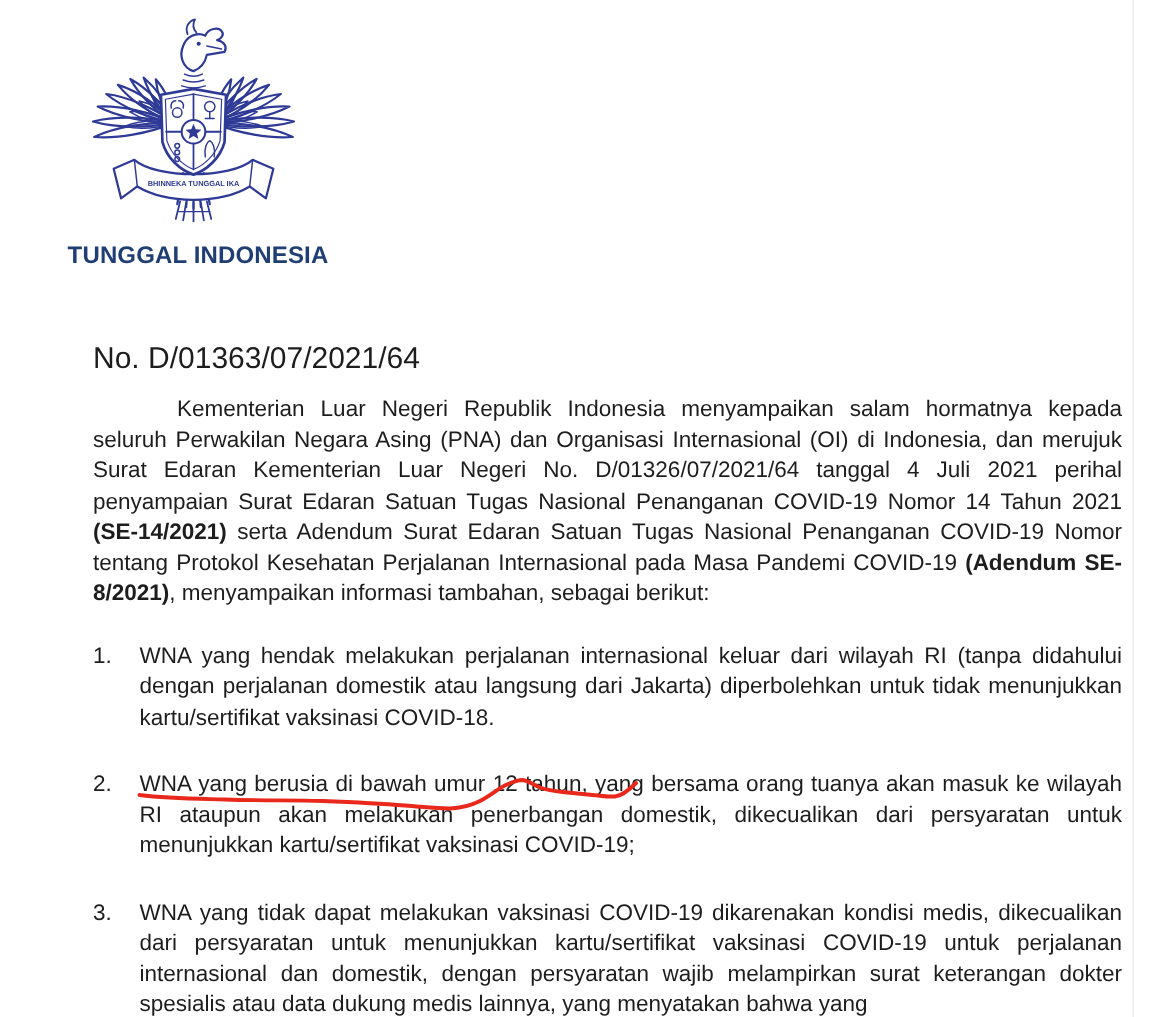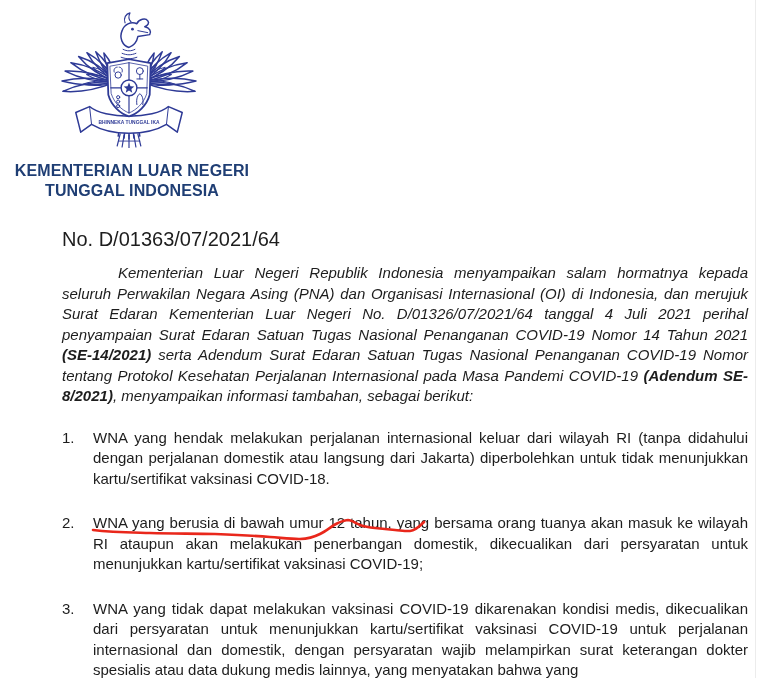--- a/index.html
+++ b/index.html
@@ -40,21 +40,21 @@
   }
   .letter-body {
     position: absolute;
     left: 62px;
     top: 263px;
     width: 686px;
     font-size: 15px;
     line-height: 20.5px;
     text-align: justify;
   }
-  .intro { margin: 0 0 21px 0; text-indent: 56px; font-style: italic; }
+  .intro { margin: 0 0 21px 0; text-indent: 56px; }
   .intro b { font-weight: bold; }
   .items { list-style: none; margin: 8px 0 0 0; padding: 0; }
   .item { display: flex; margin-bottom: 24px; }
   .item-num { width: 31px; flex: none; }
   .item-text { flex: 1; text-align: justify; position: relative; }
   .red-underline {
     position: absolute;
     left: -3px;
     top: 0;
     width: 340px;
@@ -157,21 +157,20 @@
         <path d="M78,101 C77,95 79,91 81,90 C83,91 85,95 84,101" stroke-width="1"></path>
       </g>
     </g>
 
     <path fill="#2e3a96" stroke="none" d="M70,78.6 L71.5,82.3 L75.4,82.6 L72.4,85.1 L73.3,88.9 L70,86.8 L66.7,88.9 L67.6,85.1 L64.6,82.6 L68.5,82.3 Z"></path>
     <circle cx="73.5" cy="24.5" r="1.4" fill="#2e3a96" stroke="none"></circle>
     <text x="70" y="120.5" text-anchor="middle" font-size="5" font-weight="bold" fill="#2e3a96">BHINNEKA TUNGGAL IKA</text>
   </svg>
 
   <div class="ministry">
-    <div>KEMENTERIAN LUAR NEGERI</div>
     <div>TUNGGAL INDONESIA</div>
   </div>
 
   <div class="doc-number">No. D/01363/07/2021/64</div>
 
   <div class="letter-body">
     <p class="intro"><span>Kementerian Luar Negeri Republik Indonesia menyampaikan salam hormatnya kepada seluruh Perwakilan Negara Asing (PNA) dan Organisasi Internasional (OI) di Indonesia, dan merujuk Surat Edaran Kementerian Luar Negeri No. D/01326/07/2021/64 tanggal 4 Juli 2021 perihal penyampaian Surat Edaran Satuan Tugas Nasional Penanganan COVID-19 Nomor 14 Tahun 2021 </span><b>(SE-14/2021)</b><span> serta Adendum Surat Edaran Satuan Tugas Nasional Penanganan COVID-19 Nomor tentang Protokol Kesehatan Perjalanan Internasional pada Masa Pandemi COVID-19 </span><b>(Adendum SE-8/2021)</b><span>, menyampaikan informasi tambahan, sebagai berikut:</span></p>
 
     <ol class="items">
       <li class="item">

